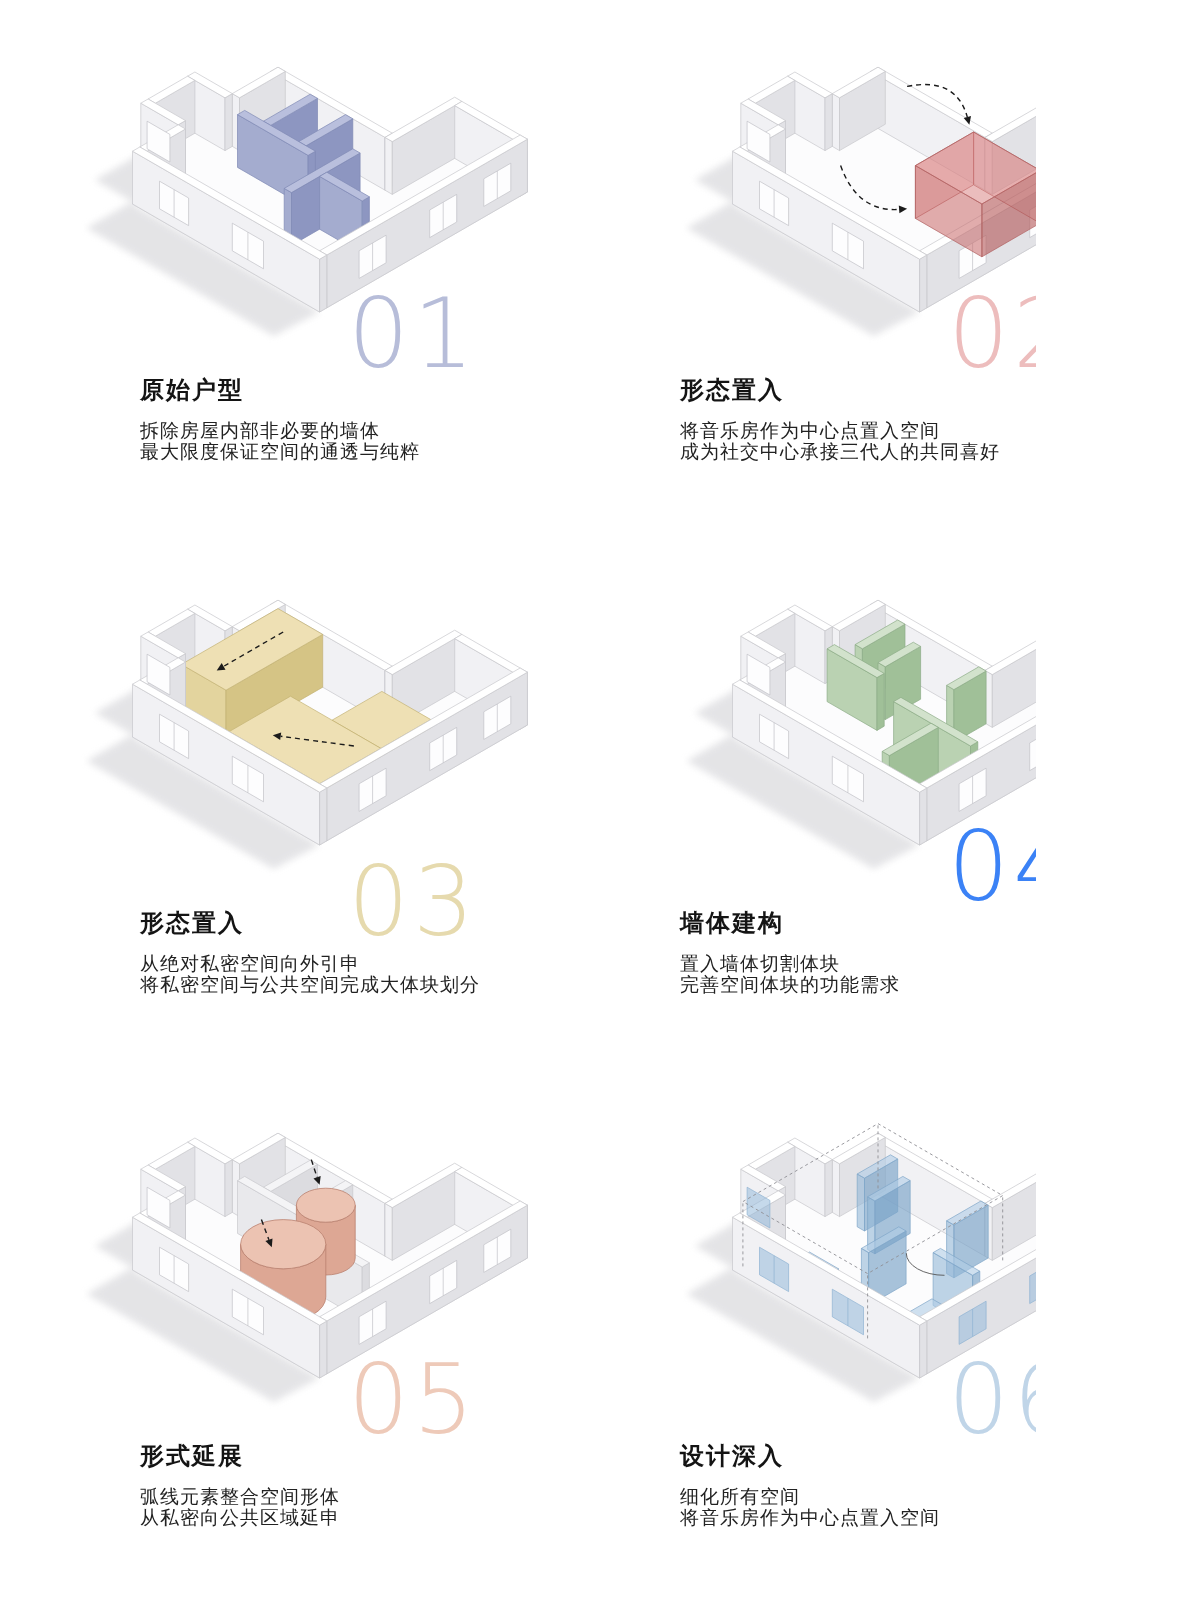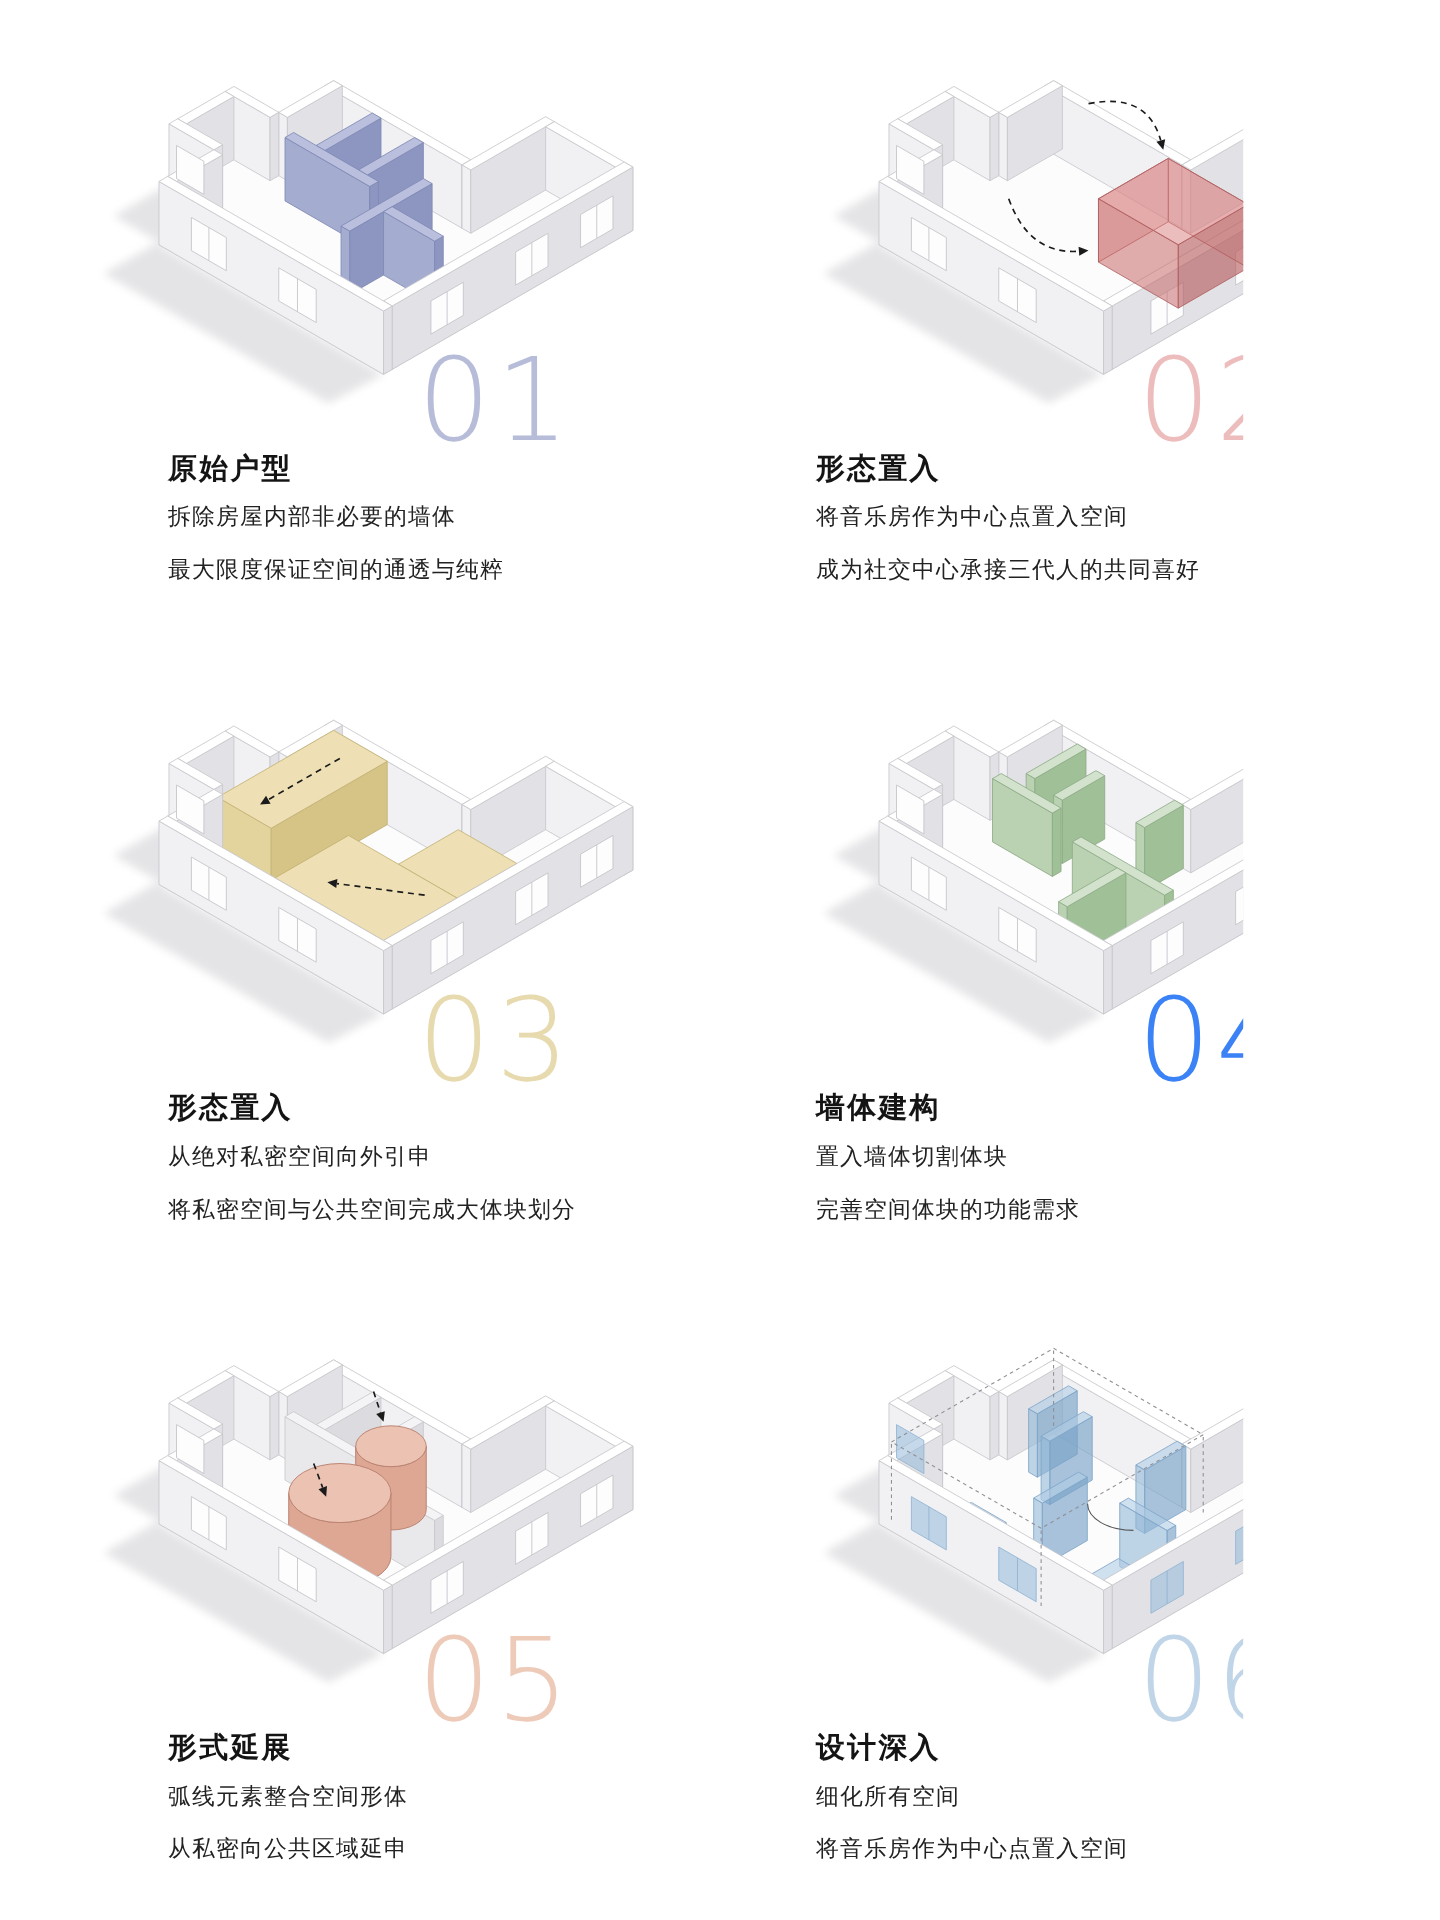--- a/index.html
+++ b/index.html
@@ -16,21 +16,21 @@
   }
   .title{
     position:absolute;left:140px;top:374px;z-index:2;
     font-size:24px;font-weight:700;color:#141414;letter-spacing:2px;
   }
   .desc{
     position:absolute;left:140px;z-index:2;
     font-size:19px;color:#222;letter-spacing:1px;
   }
   .d1{top:418px}
-  .d2{top:462px}
+  .d2{top:439px}
   .panel.right .title,.panel.right .desc{left:80px}
 </style>
 </head>
 <body>
 
 <div class="page">
   <div class="grid">
 
     <section class="panel">
       <svg class="diagram" width="560" height="380" viewBox="0 0 560 380">
@@ -267,21 +267,21 @@
             <line x1="360.6" y1="266.6" x2="360.6" y2="239.0" stroke="#c2c2c7" stroke-width="0.7"></line>
             <polygon points="135.1,144.8 157.9,158.0 157.9,130.4 135.1,117.2" fill="#fdfdfe" stroke="#c2c2c7" stroke-width="0.7" stroke-linejoin="round"></polygon>
           </g>
           <g>
             <path d="M 271.2 95.0 Q 237.9 114.2 211.6 129.4" fill="none" stroke="#1b1b1b" stroke-width="1.4" stroke-dasharray="5 4"></path>
             <polygon points="204.7,133.4 209.7,126.1 213.5,132.7" fill="#1b1b1b"></polygon>
             <path d="M 341.9 209.0 Q 301.3 203.6 268.7 199.3" fill="none" stroke="#1b1b1b" stroke-width="1.4" stroke-dasharray="5 4"></path>
             <polygon points="260.8,198.2 269.2,195.5 268.2,203.0" fill="#1b1b1b"></polygon>
           </g>
         </svg>
-      <div class="num" style="color: rgb(230, 218, 174);">03</div>
+      <div class="num" style="color: rgb(230, 218, 174); margin-top: 35px;">03</div>
       <h2 class="title">形态置入</h2>
       <p class="desc d1">从绝对私密空间向外引申</p>
       <p class="desc d2">将私密空间与公共空间完成大体块划分</p>
     </section>
 
     <section class="panel right">
       <svg class="diagram" width="560" height="380" viewBox="0 0 560 380">
           <defs>
             <filter id="bl3" x="-25%" y="-25%" width="150%" height="150%">
               <feGaussianBlur stdDeviation="3.5"></feGaussianBlur>

